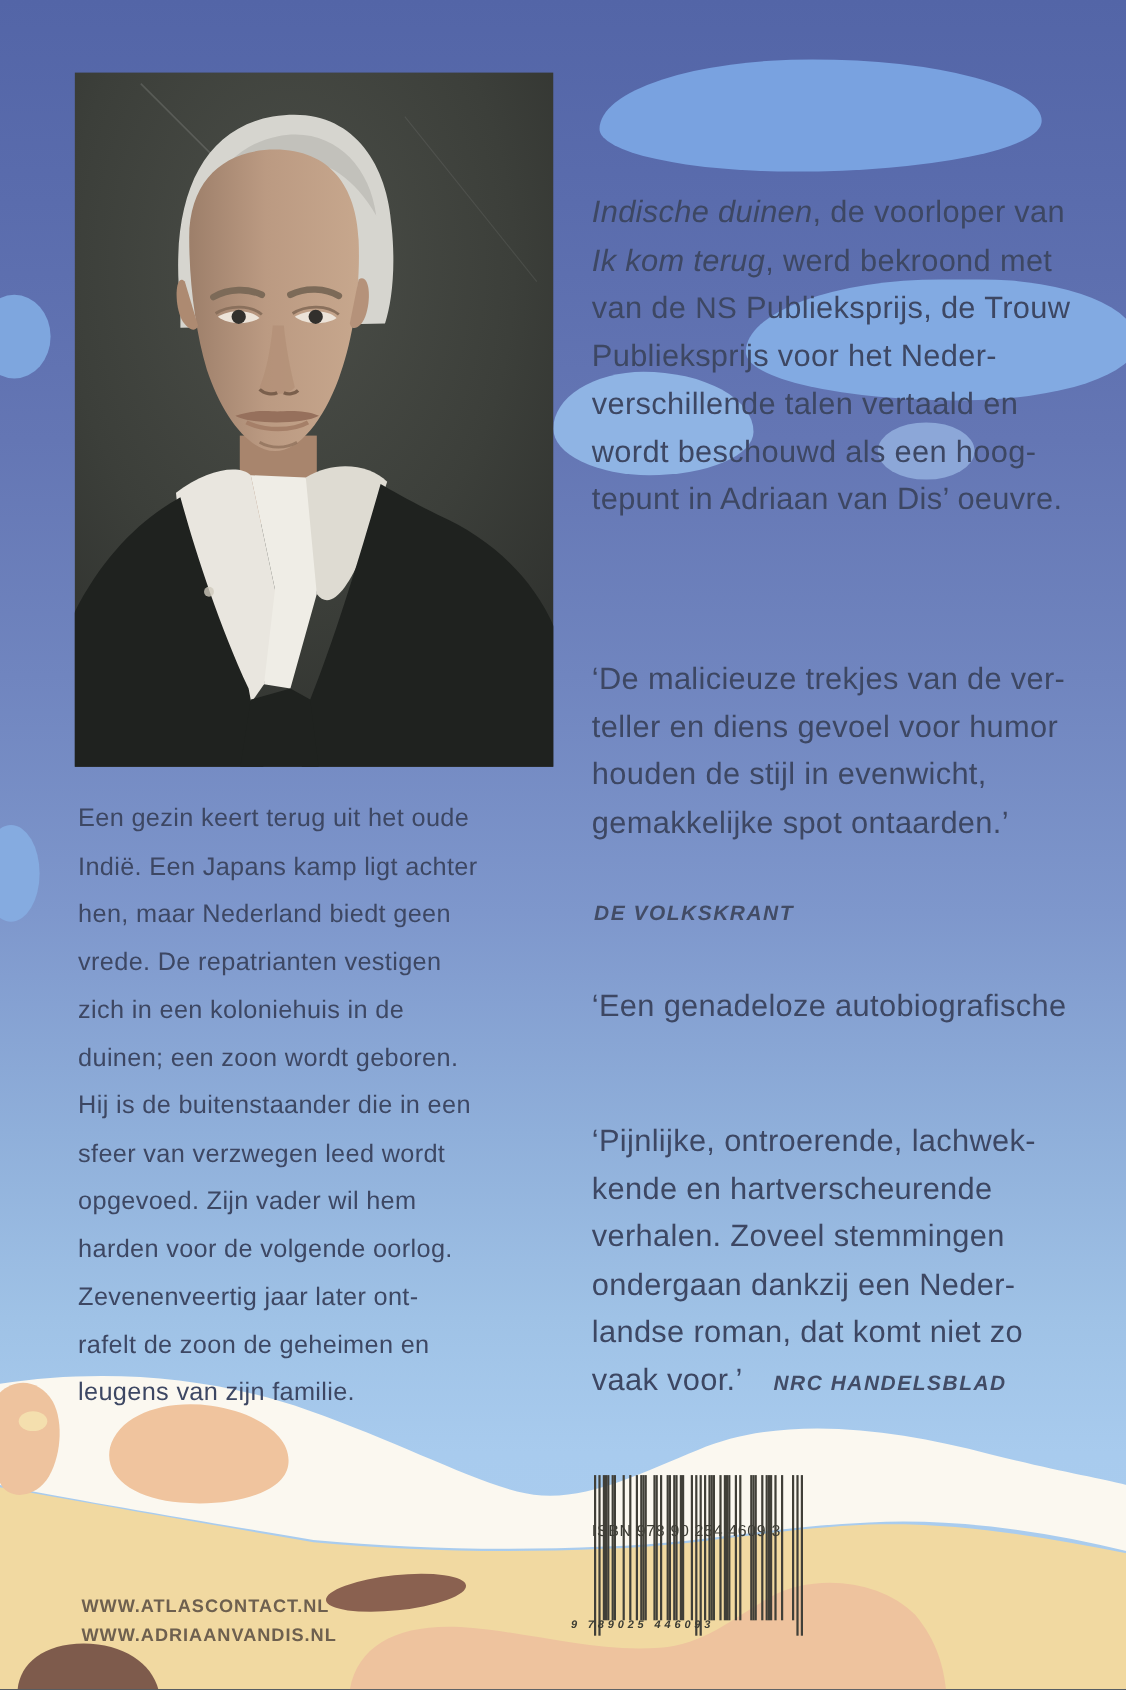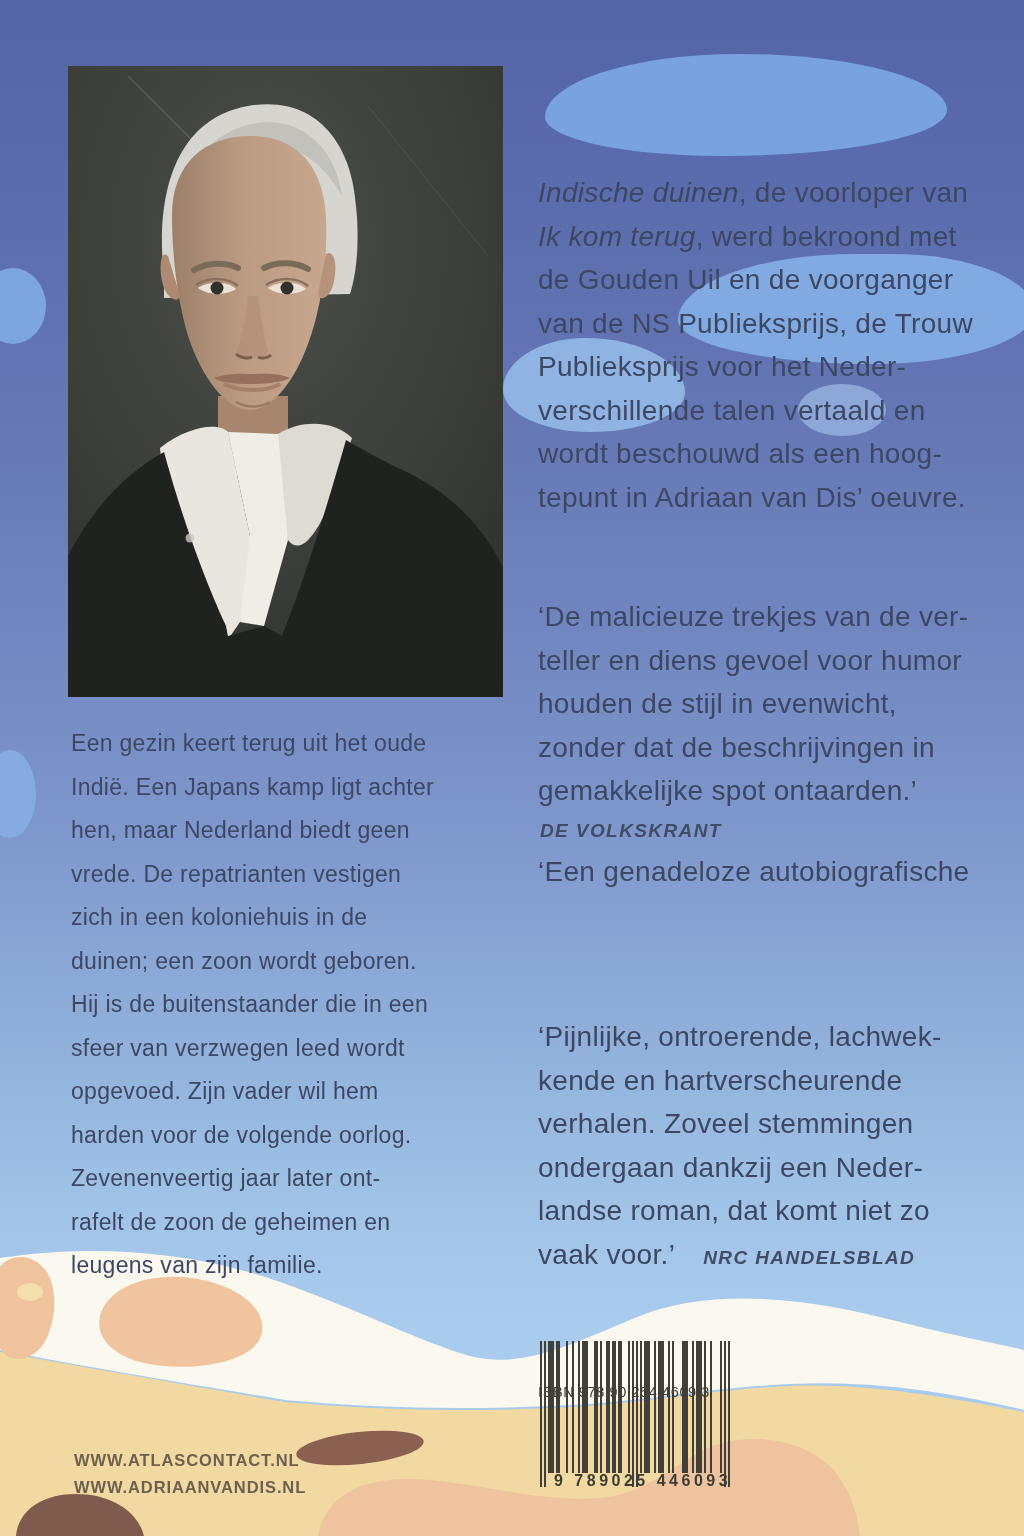--- a/index.html
+++ b/index.html
@@ -22,22 +22,22 @@
   .sc{font-size:27px;}
   .attr{font-style:italic;font-size:19px;letter-spacing:1.4px;margin-left:28px;font-weight:600;color:#424c66;}
   .source{position:absolute;color:#424c66;font-style:italic;font-weight:600;
           font-size:19px;letter-spacing:1.4px;white-space:nowrap;}
   .urls{position:absolute;left:74px;top:1447px;color:#6e604f;font-weight:700;
         font-size:16.5px;line-height:27px;letter-spacing:.9px;white-space:nowrap;}
   .isbn-label{position:absolute;left:538px;top:1384px;color:#3c3c34;font-weight:400;
               font-size:14.5px;letter-spacing:.6px;white-space:nowrap;}
   .barcode{position:absolute;left:540px;top:1341px;}
   .barcode svg rect{fill:#403f38;}
-  .bc-digits{position:absolute;left:554px;top:1472px;color:#3c3c34;font-weight:700;
-             font-size:16px;letter-spacing:3.5px;white-space:nowrap;}
+  .bc-digits{position:absolute;left:519px;top:1472px;color:#3c3c34;font-weight:700;
+             font-size:10px;letter-spacing:3.5px;white-space:nowrap;font-style:italic;}
   .dunes{position:absolute;left:0;top:1230px;width:1024px;height:306px;}
 </style>
 </head>
 <body>
 
 <div class="page">
 
   <div class="cloud" style="left:545px;top:54px;width:402px;height:102px;background:#79a2e0;
               border-radius:48% 52% 56% 44% / 62% 55% 45% 38%;"></div>
   <div class="cloud" style="left:678px;top:254px;width:356px;height:110px;background:#82aae2;
@@ -124,38 +124,36 @@
       <path fill="#1f221f" d="M439,634 L439,512 C420,462 380,424 330,402 C306,390 288,380 278,374
            C262,430 238,510 214,570 L206,634 Z"></path>
       <path fill="#1f221f" d="M150,634 L160,570 L196,560 L214,570 L222,634 Z"></path>
       <circle cx="122" cy="472" r="4.5" fill="#cfcabd" opacity="0.8"></circle>
     </svg>
   </div>
 
   <div class="txt" style="left:538px;top:171px;">
       <div class="tline"><span class="it">Indische duinen</span><span>, de voorloper van</span></div>
       <div class="tline"><span class="it">Ik kom terug</span><span>, werd bekroond met</span></div>
-      <div class="tline"><span>de Gouden Uil en de voorganger</span></div>
       <div class="tline"><span>van de </span><span class="sc">NS</span><span> Publieksprijs, de Trouw</span></div>
       <div class="tline"><span>Publieksprijs voor het Neder-</span></div>
       <div class="tline"><span>verschillende talen vertaald en</span></div>
       <div class="tline"><span>wordt beschouwd als een hoog-</span></div>
       <div class="tline"><span>tepunt in Adriaan van Dis’ oeuvre.</span></div>
     </div>
 
   <div class="txt" style="left:538px;top:595px;">
       <div class="tline"><span>‘De malicieuze trekjes van de ver-</span></div>
       <div class="tline"><span>teller en diens gevoel voor humor</span></div>
       <div class="tline"><span>houden de stijl in evenwicht,</span></div>
-      <div class="tline"><span>zonder dat de beschrijvingen in</span></div>
       <div class="tline"><span>gemakkelijke spot ontaarden.’</span></div>
     </div>
   <div class="source" style="left:540px;top:820px;text-align:center;">DE VOLKSKRANT</div>
 
-  <div class="txt" style="left:538px;top:850px;">
+  <div class="txt" style="left:538px;top:893px;">
       <div class="tline"><span>‘Een genadeloze autobiografische</span></div>
     </div>
 
   <div class="txt" style="left:538px;top:1015px;">
       <div class="tline"><span>‘Pijnlijke, ontroerende, lachwek-</span></div>
       <div class="tline"><span>kende en hartverscheurende</span></div>
       <div class="tline"><span>verhalen. Zoveel stemmingen</span></div>
       <div class="tline"><span>ondergaan dankzij een Neder-</span></div>
       <div class="tline"><span>landse roman, dat komt niet zo</span></div>
       <div class="tline"><span>vaak voor.’</span><span class="attr">NRC HANDELSBLAD</span></div>

